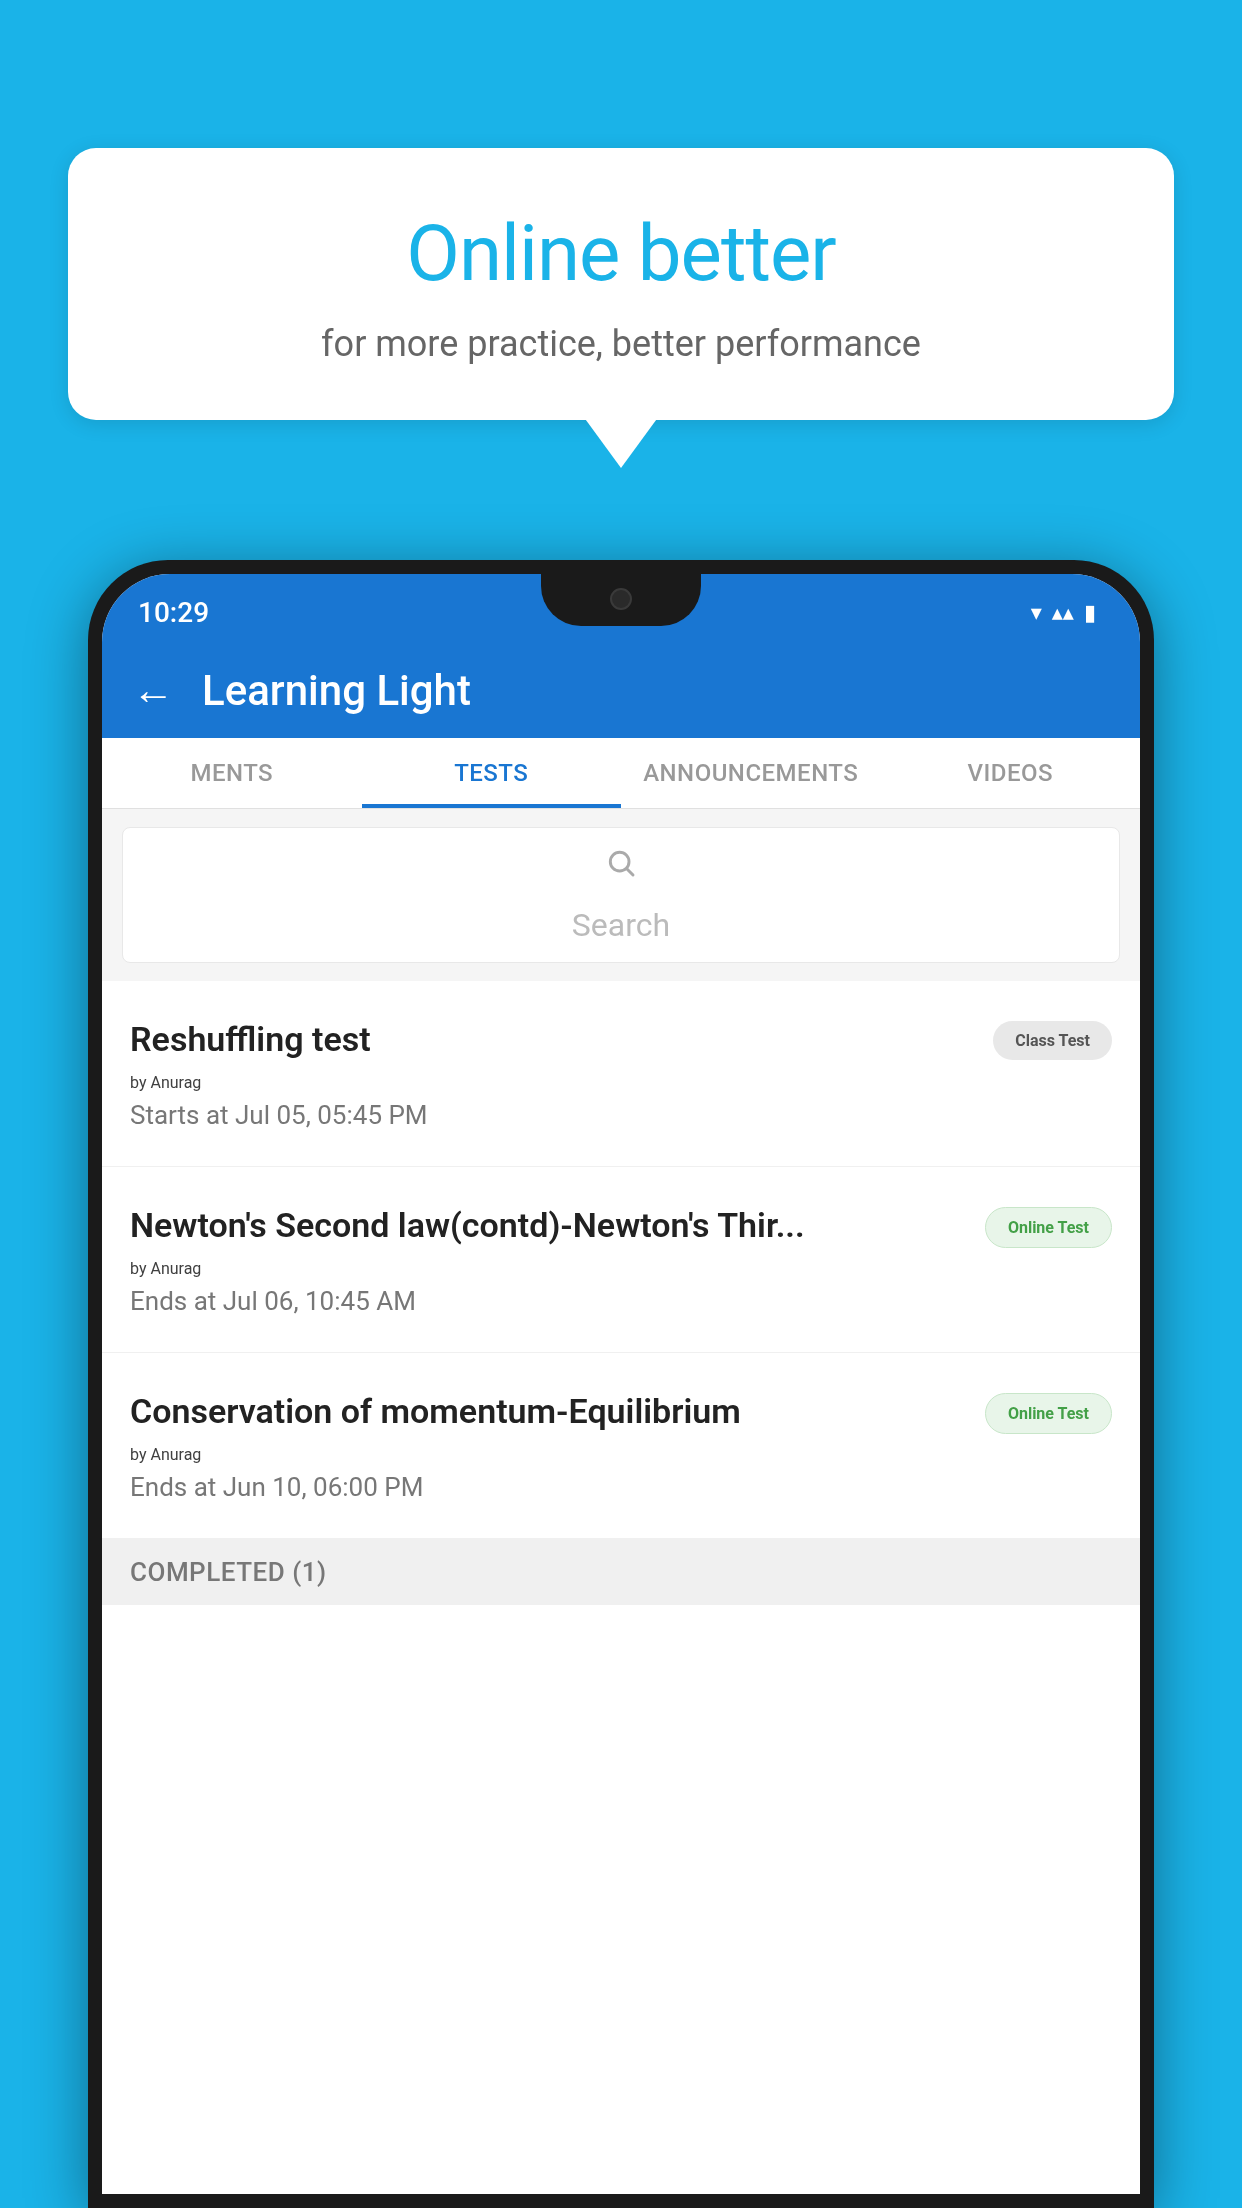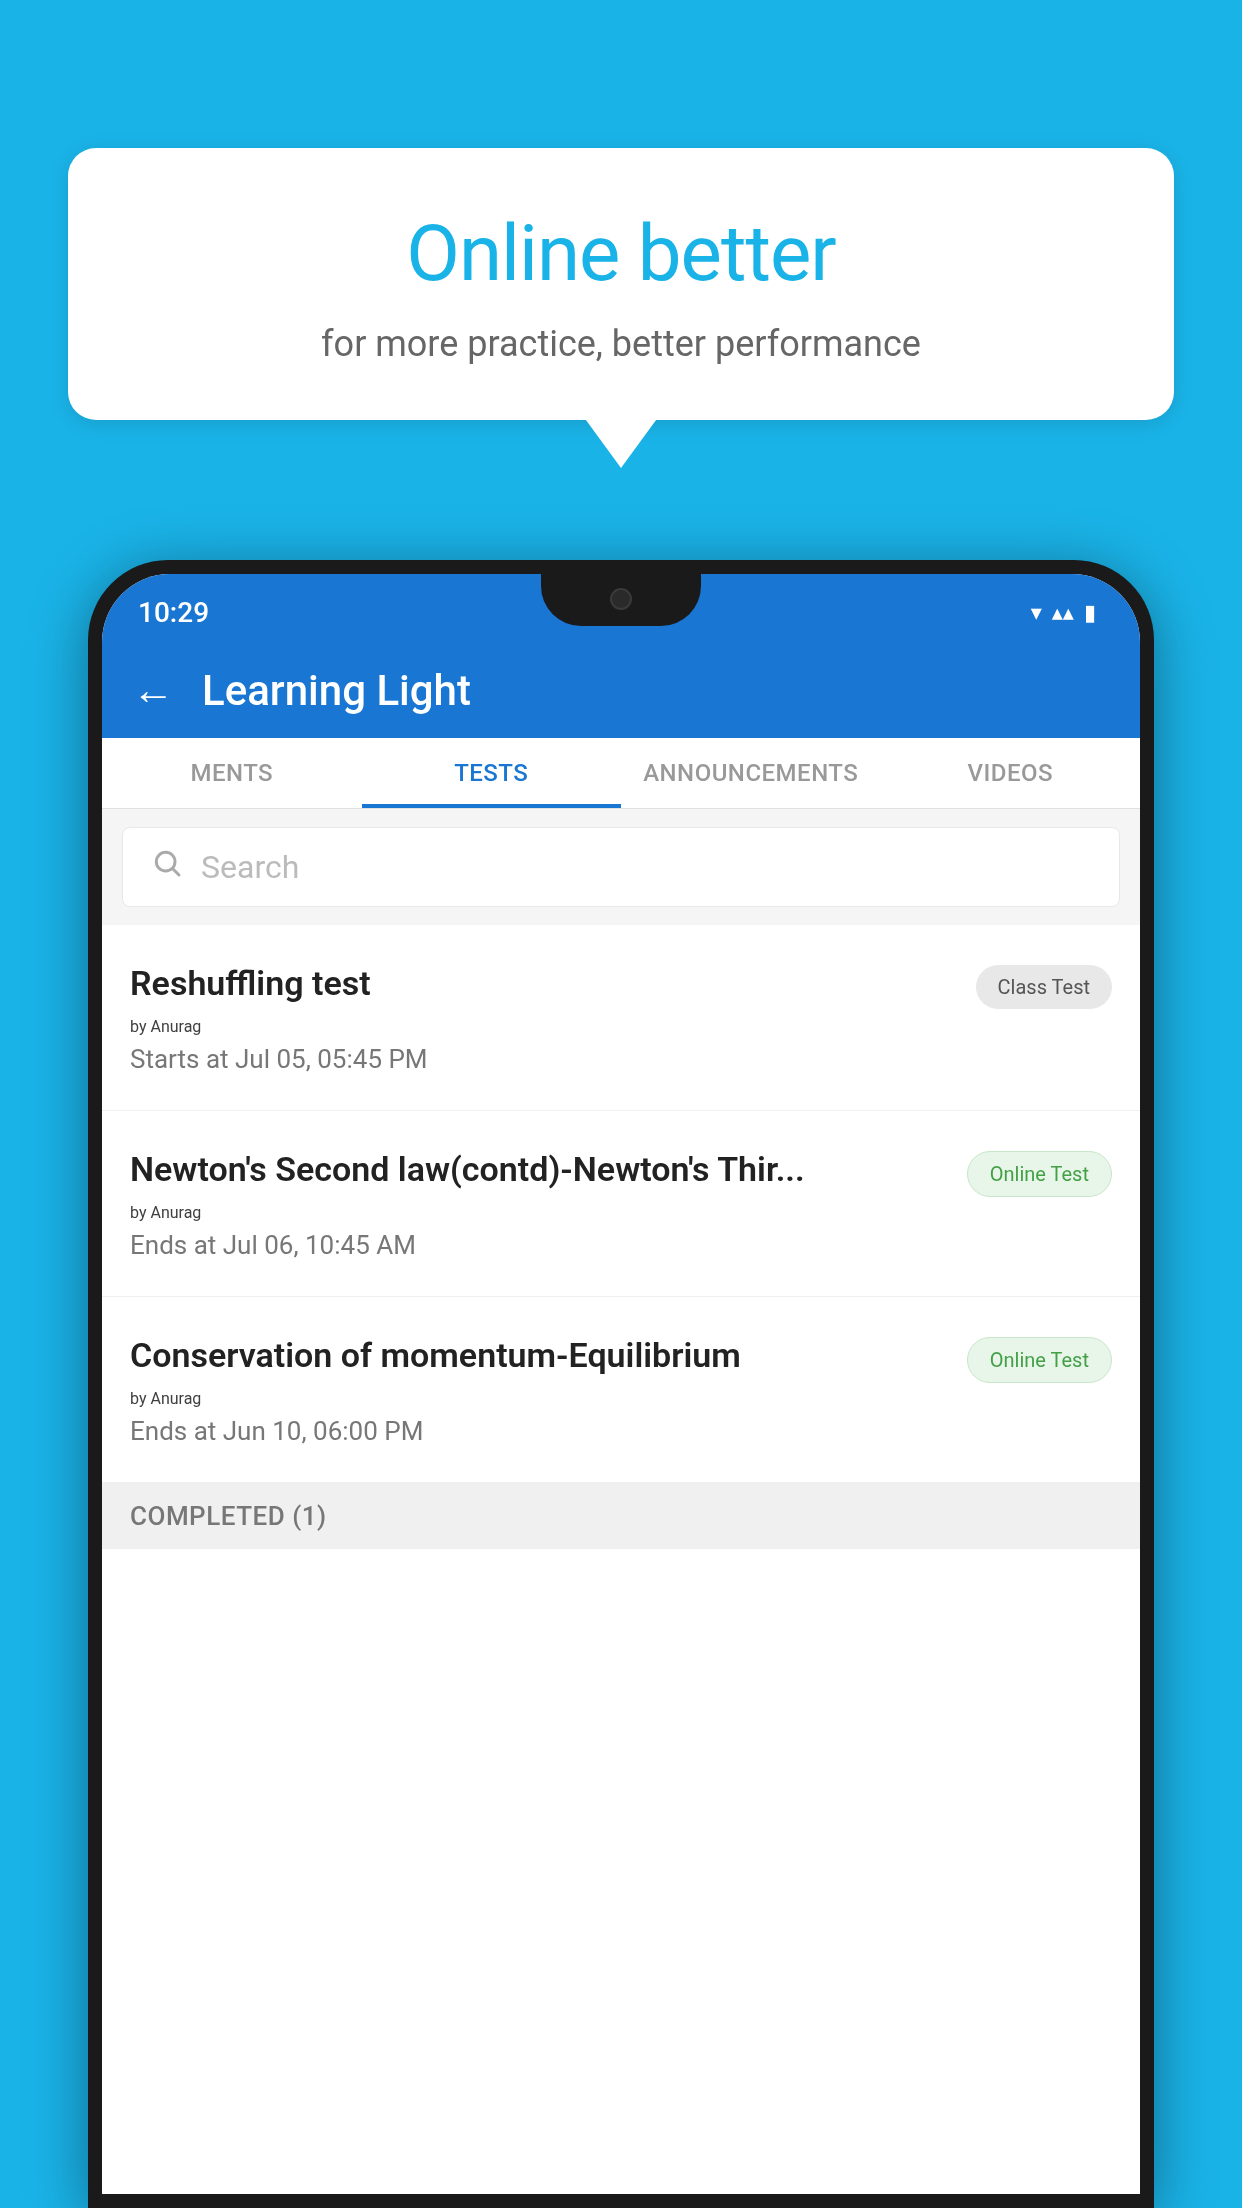--- a/index.html
+++ b/index.html
@@ -181,20 +181,21 @@
       padding: 18px 20px;
     }
     .search-bar {
       background: white;
       border-radius: 8px;
       display: flex;
       align-items: center;
       padding: 18px 28px;
       gap: 18px;
       border: 1px solid #e8e8e8;
+      flex-direction: column;
     }
     .search-icon-svg {
       color: #aaa;
       font-size: 36px;
     }
     .search-input-text {
       font-size: 32px;
       color: #bbb;
     }
 
@@ -234,22 +235,22 @@
       color: #404040;
       margin-bottom: 8px;
     }
     .test-item-date {
       font-size: 26px;
       color: #777;
     }
     .test-badge {
       border-radius: 30px;
       padding: 10px 22px;
-      font-size: 20px;
-      font-weight: 400;
+      font-size: 16px;
+      font-weight: 700;
       white-space: nowrap;
       margin-top: 4px;
     }
     .badge-class {
       background: #e8e8e8;
       color: #555;
     }
     .badge-online {
       background: #e8f5e9;
       color: #43a047;

